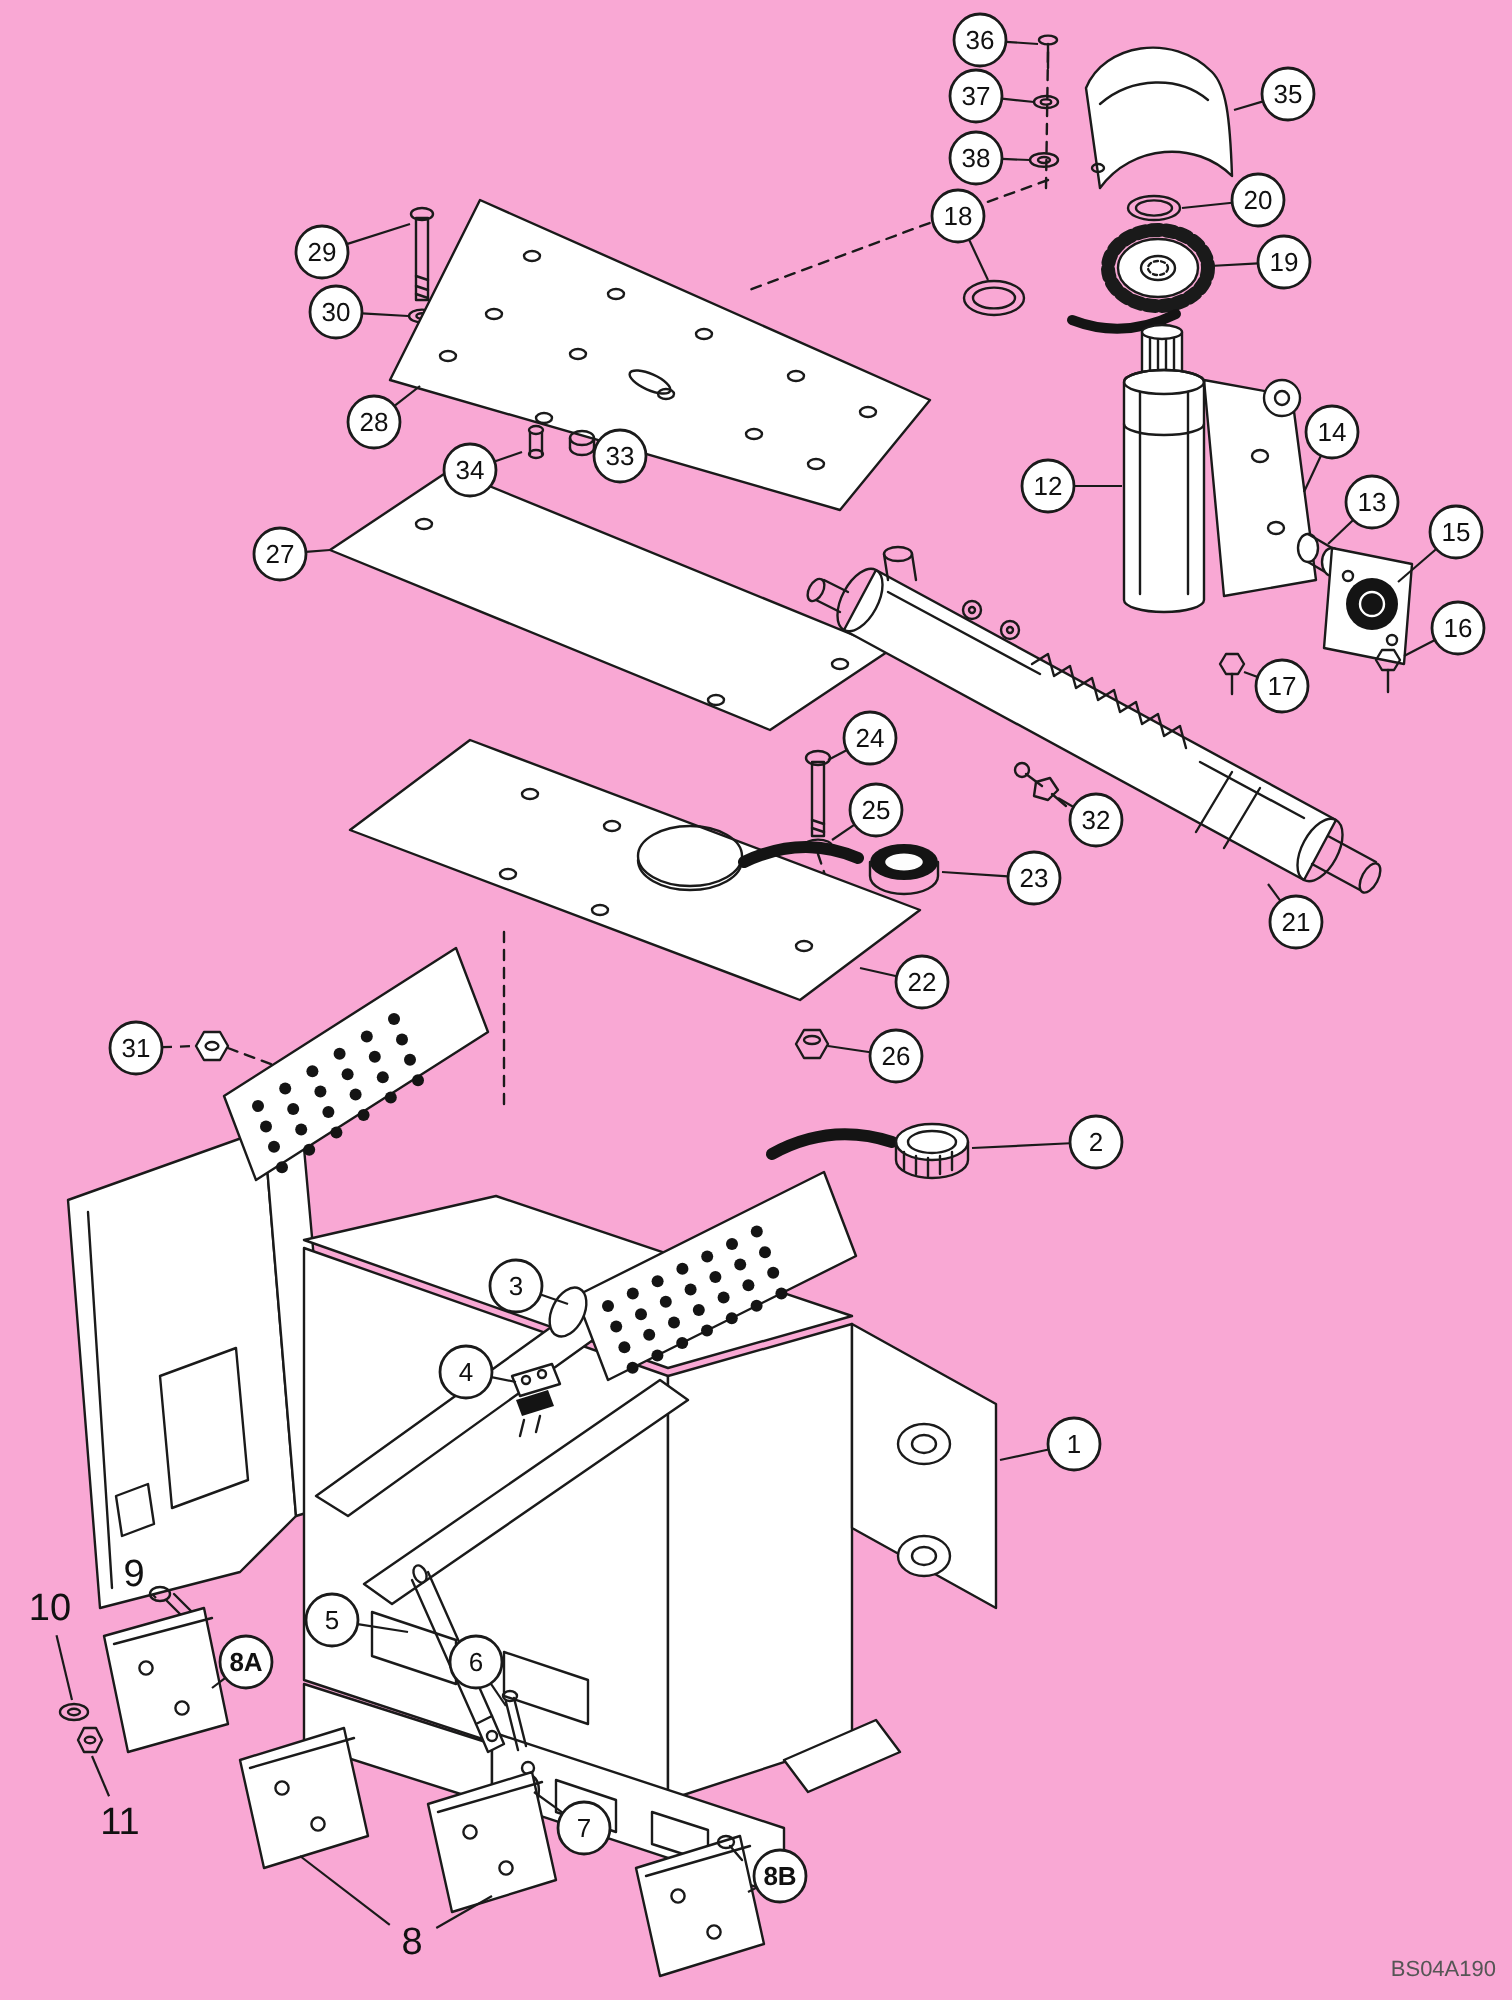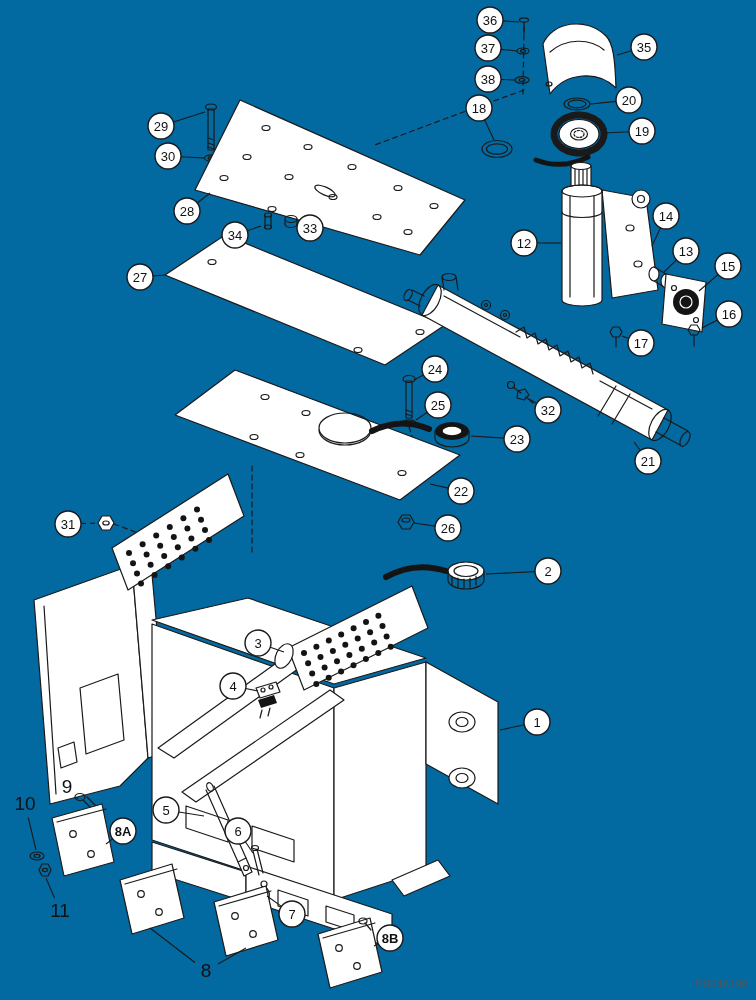--- a/index.html
+++ b/index.html
@@ -1,16 +1,16 @@
 <!DOCTYPE html>
 <html><head>
 <meta charset="utf-8">
 <style>
   html,body{margin:0;padding:0;background:#ffffff;}
-  .stage{position:relative;width:756px;height:1000px;background:#0369a1;overflow:hidden;
+  .stage{position:relative;width:756px;height:1000px;background:#f9a8d4;overflow:hidden;
          font-family:"Liberation Sans",sans-serif;}
   svg{display:block;}
   g.art{stroke:#1a1a1a;fill:none;stroke-width:1.2;stroke-linejoin:round;stroke-linecap:round;}
   .wfill{fill:#ffffff;}
   .dark{fill:#141414;stroke:none;}
   .thick{stroke:#141414;stroke-width:6;fill:none;}
   .dashes line,.dashes polyline{stroke-dasharray:5 4;}
   .leader{stroke:#1a1a1a;stroke-width:1.1;fill:none;}
   .dash{stroke-dasharray:5 4;}
   .bubble{fill:#ffffff;stroke:#1a1a1a;stroke-width:1.4;}

